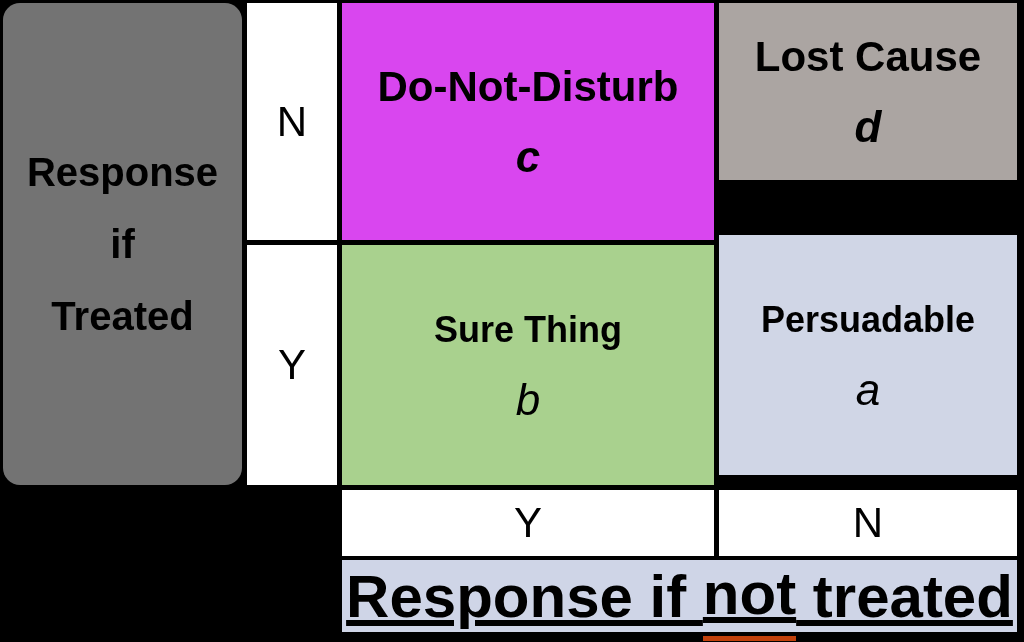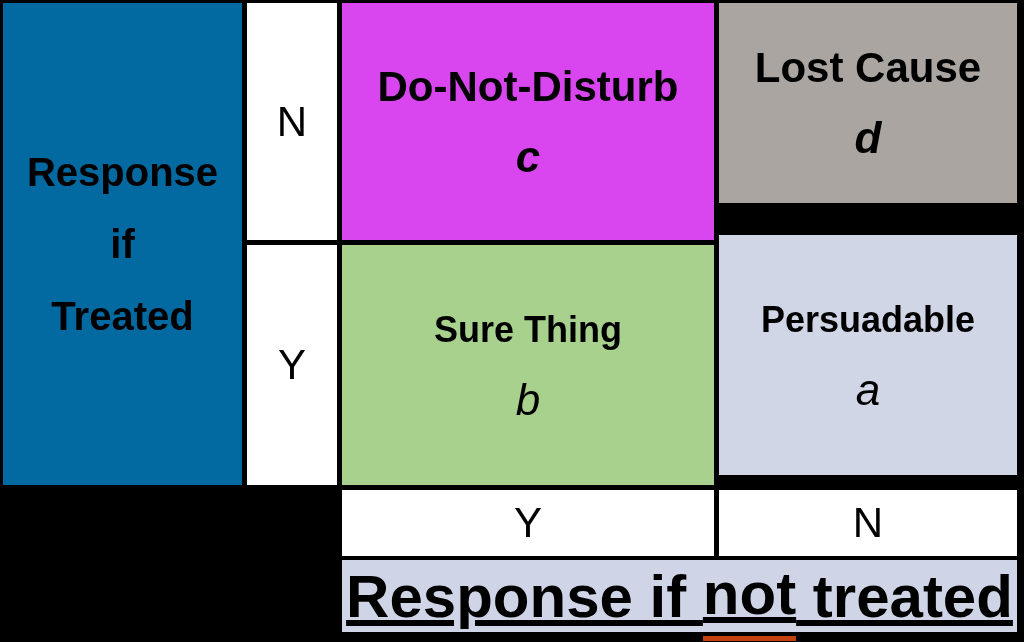--- a/index.html
+++ b/index.html
@@ -23,21 +23,21 @@
     align-items: center;
     justify-content: center;
     text-align: center;
     box-sizing: border-box;
   }
   
   .row-axis-panel { left: 3px;   top: 3px;   width: 239px; height: 482px; }
   .row-val-n      { left: 247px; top: 3px;   width: 90px;  height: 237px; }
   .row-val-y      { left: 247px; top: 245px; width: 90px;  height: 240px; }
   .q-top-left     { left: 342px; top: 3px;   width: 372px; height: 237px; }
-  .q-top-right    { left: 719px; top: 3px;   width: 298px; height: 200px; }
+  .q-top-right    { left: 719px; top: 3px;   width: 298px; height: 177px; }
   .q-bottom-left  { left: 342px; top: 245px; width: 372px; height: 240px; }
   .q-bottom-right { left: 719px; top: 235px; width: 298px; height: 240px; }
   .col-val-y      { left: 342px; top: 490px; width: 372px; height: 66px; }
   .col-val-n      { left: 719px; top: 490px; width: 298px; height: 66px; }
   .banner         { left: 342px; top: 560px; width: 675px; height: 72px;
                     flex-direction: row; }
   
   .axis-line {
     font-size: 40px;
     font-weight: bold;
@@ -74,21 +74,21 @@
     border-bottom: 5px solid #c2410c;
     padding-bottom: 8px;
     margin-bottom: -7px;
   }
 </style>
 </head>
 <body>
 
 <div class="figure">
 
-  <div class="cell row-axis-panel" style="background-color: #0369a1;">
+  <div class="cell row-axis-panel" style="background-color: #737373; border-radius: 17px;">
     <div class="axis-line">Response</div>
     <div class="axis-line">if</div>
     <div class="axis-line">Treated</div>
   </div>
 
   <div class="cell row-val-n" style="background-color: rgb(255, 255, 255);">
     <span class="val-letter">N</span>
   </div>
   <div class="cell row-val-y" style="background-color: rgb(255, 255, 255);">
     <span class="val-letter">Y</span>

